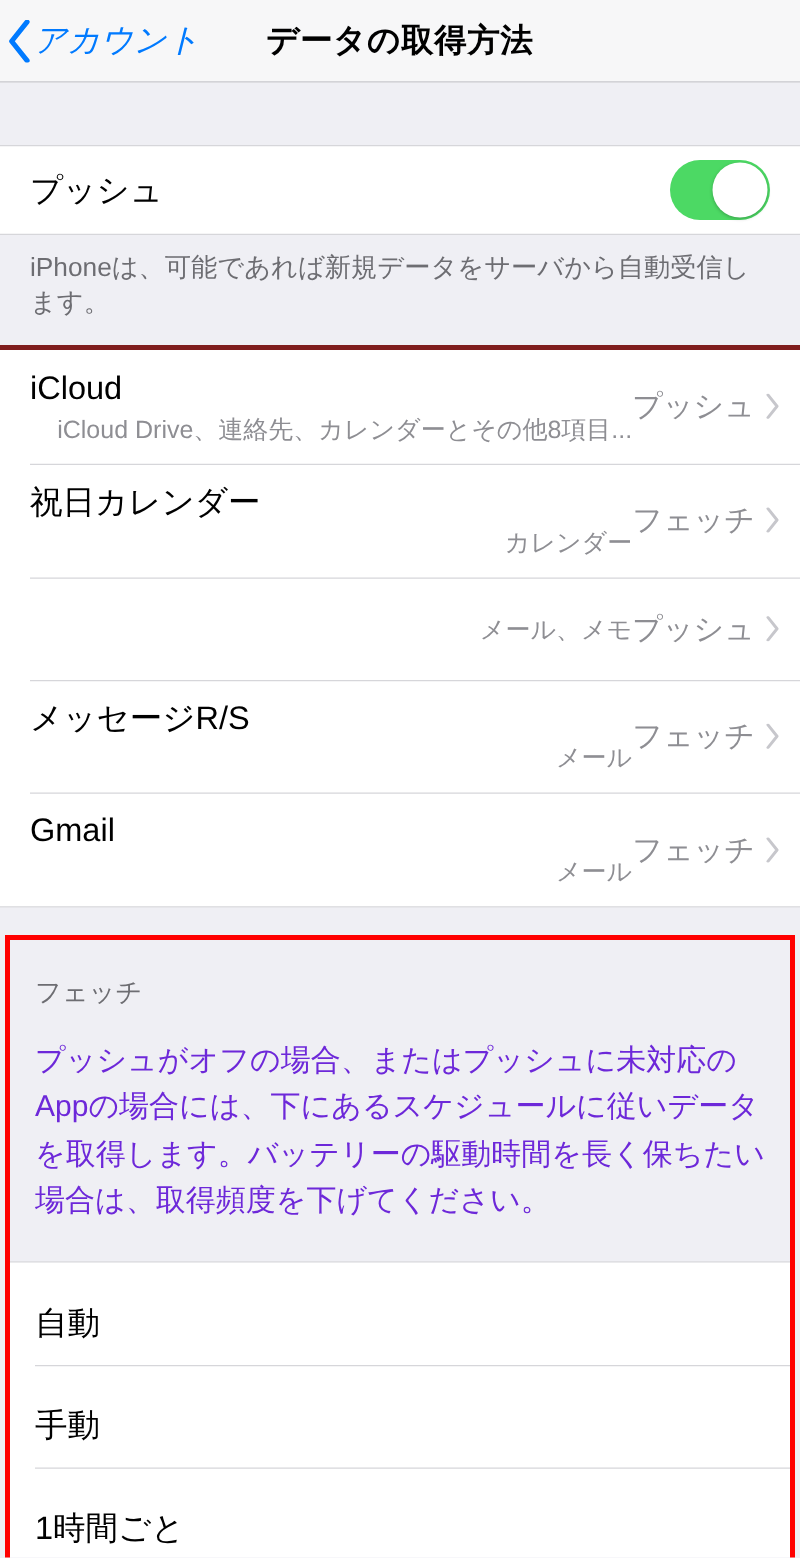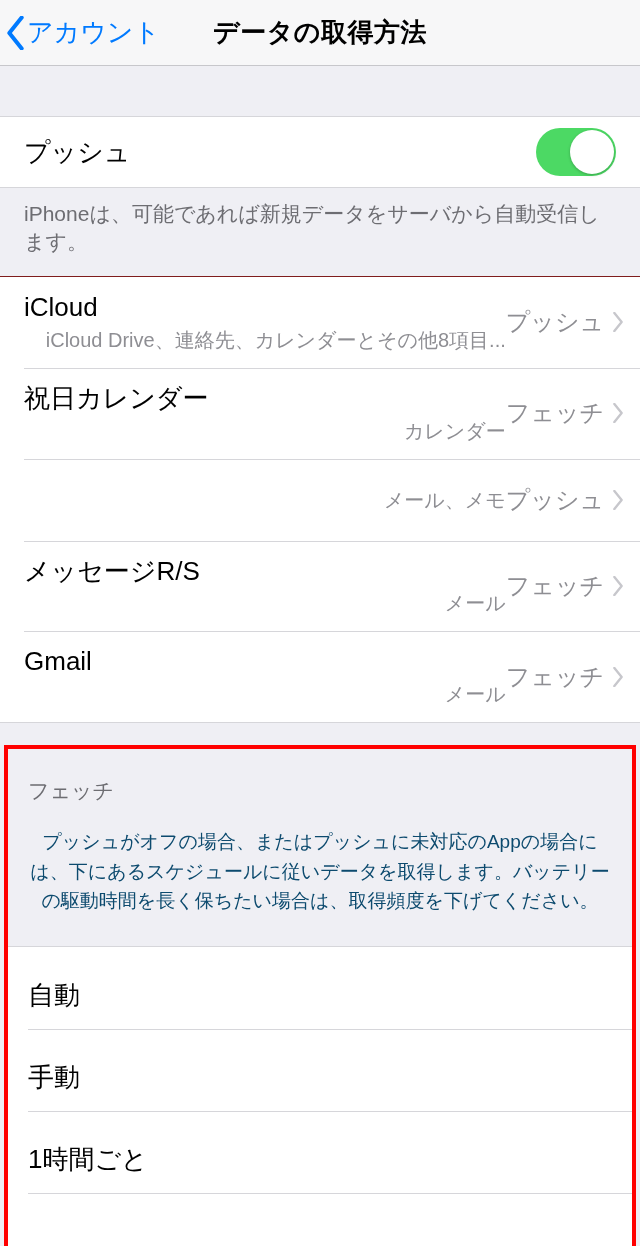--- a/index.html
+++ b/index.html
@@ -30,20 +30,21 @@
   .back-btn {
     position: absolute;
     left: 6px;
     top: 0;
     height: 100%;
     display: flex;
     align-items: center;
     color: #007aff;
     font-size: 26px;
     cursor: pointer;
+    font-style: italic;
   }
   .back-caret {
     display: inline-block;
     margin-right: 2px;
   }
   .back-caret svg { display: block; }
 
   
   .group-gap { height: 50px; }
 
@@ -83,21 +84,21 @@
   }
 
   .footer-text {
     padding: 12px 24px 20px;
     font-size: 21px;
     color: #6d6d72;
     border-radius: 22px;
   }
 
   
-  .list { background: #fff; border-top: 1px solid #7f1d1d; border-bottom: 1px solid #d6d6da; }
+  .list { background: #fff; border-top: 4px solid #7f1d1d; border-bottom: 1px solid #d6d6da; }
   .row {
     display: flex;
     align-items: center;
     padding: 14px 16px 14px 24px;
     min-height: 82px;
     position: relative;
   }
   .row + .row::before {
     content: "";
     position: absolute;
@@ -119,24 +120,23 @@
     margin: 22px 4px 0;
     background: transparent;
   }
   .fetch-header {
     padding: 28px 20px 4px;
     font-size: 21px;
     color: #6d6d72;
   }
   .fetch-desc {
     padding: 18px 20px 30px;
-    font-size: 19px;
+    font-size: 24px;
     line-height: 1.55;
-    color: #0c4a6e;
-    text-align: center;
+    color: #6d28d9;
   }
   .fetch-list {
     background: #fff;
     border-top: 1px solid #d6d6da;
   }
   .fetch-row {
     display: flex;
     align-items: center;
     justify-content: space-between;
     padding: 16px 24px 0 20px;

